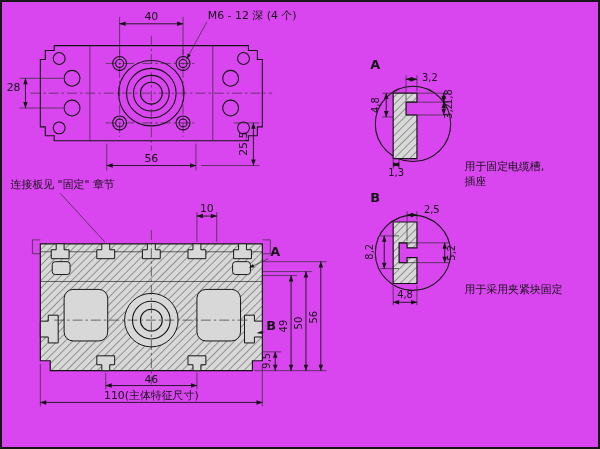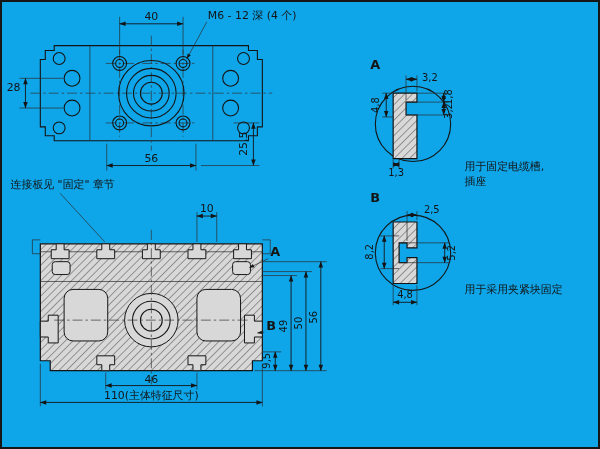--- a/index.html
+++ b/index.html
@@ -1,17 +1,17 @@
 <!DOCTYPE html>
 <html><head>
 <meta charset="utf-8">
 <style>
   html,body{margin:0;padding:0;}
   body{background:#8f8f8f;}
-  .page{position:relative;width:600px;height:449px;background:#0ea5e9;border:2px solid #161616;box-sizing:border-box;overflow:hidden;}
+  .page{position:relative;width:600px;height:449px;background:#d946ef;border:2px solid #161616;box-sizing:border-box;overflow:hidden;}
   svg{display:block;width:596px;height:445px;}
   text{font-family:"DejaVu Sans","Liberation Sans",sans-serif;fill:#141414;}
   .dim{font-size:11px;}
   .dimS{font-size:10px;}
   .note{font-size:11px;}
   .lbl{font-size:13px;font-weight:bold;}
   .thin{stroke:#2b2b2b;stroke-width:.7;fill:none;}
   .med{stroke:#141414;stroke-width:1.1;fill:none;}
   .dimln{stroke:#141414;stroke-width:.9;fill:none;}
   .cl{stroke:#333;stroke-width:.7;stroke-dasharray:10 3 2.5 3;fill:none;}

